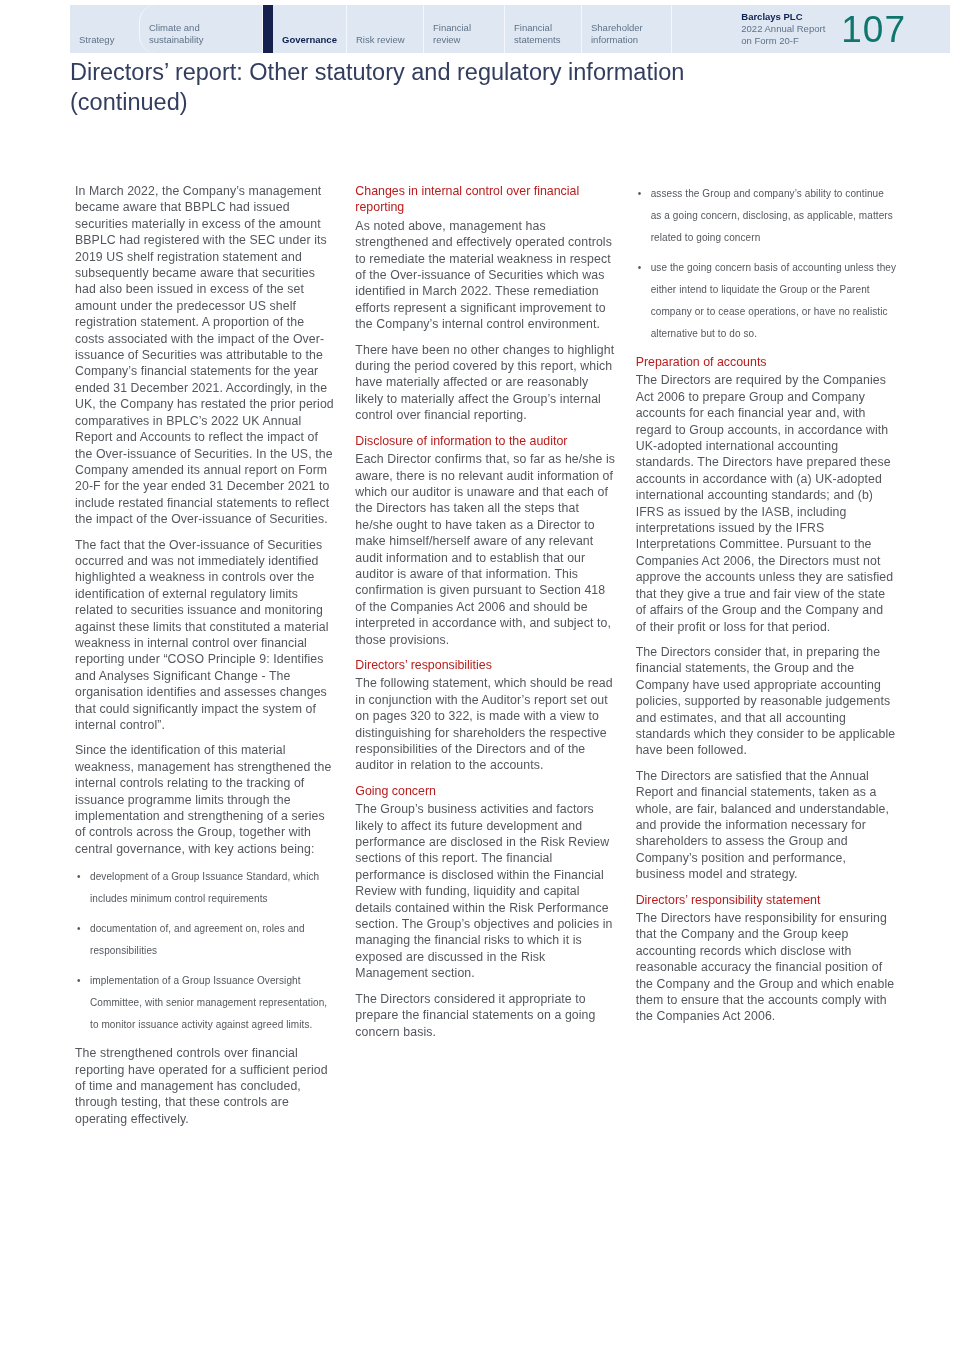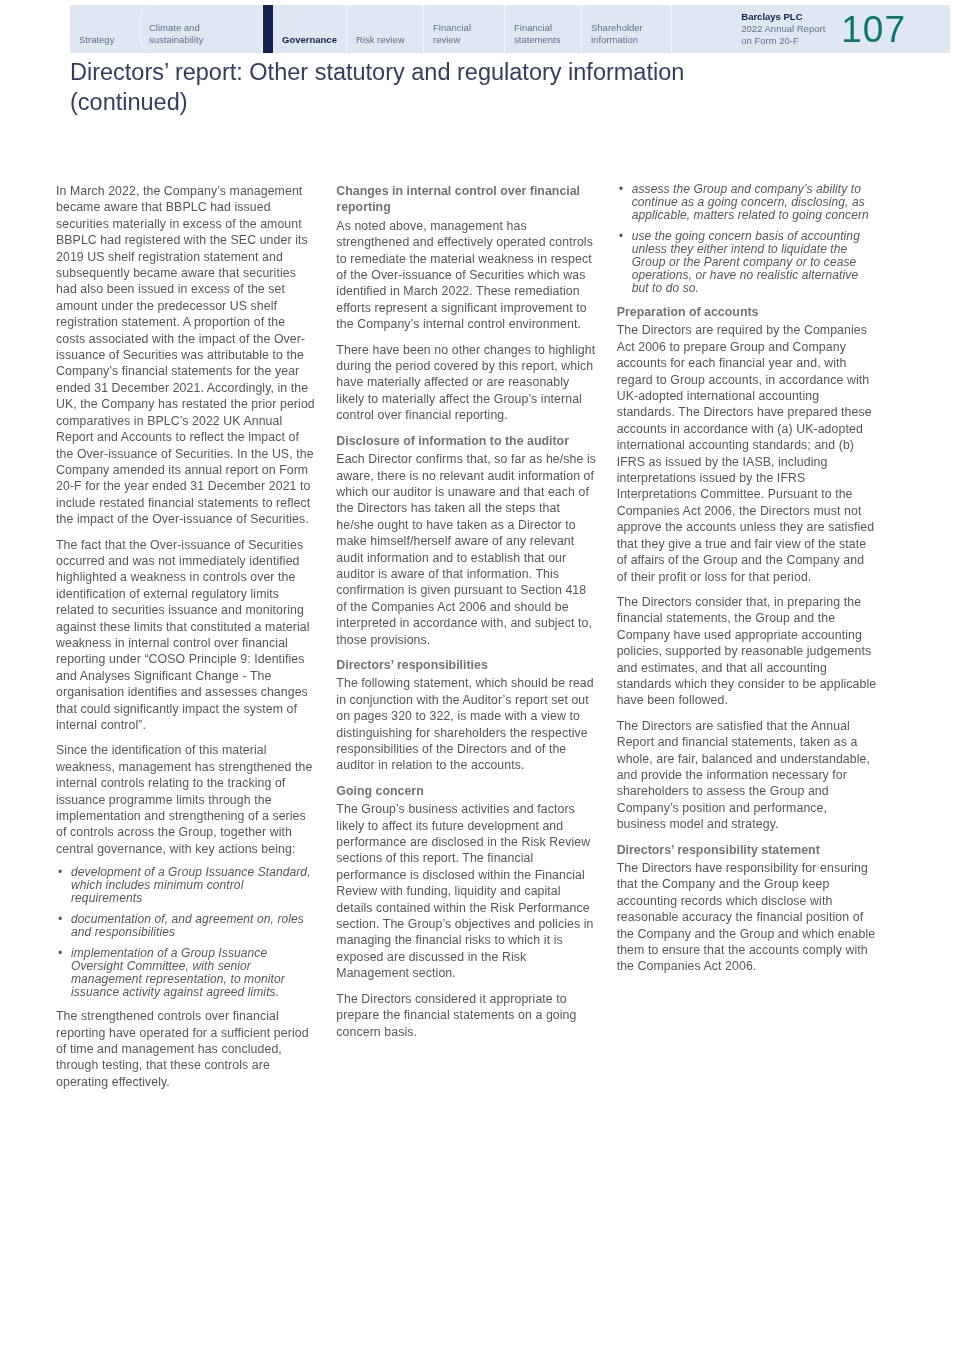--- a/index.html
+++ b/index.html
@@ -63,51 +63,50 @@
     position: absolute; left: 70px; top: 58px;
     width: 800px;
     font-size: 23.5px; line-height: 29.5px;
     font-weight: 400;
     color: #333e5f;
   }
   .page-title span { display: block; }
 
   
   .content {
-    position: absolute; left: 56px; top: 183px;
+    position: absolute; left: 75px; top: 183px;
     width: 822px;
     display: grid;
     grid-template-columns: 1fr 1fr 1fr;
     column-gap: 19px;
   }
   .col { min-width: 0; }
   .block-para {
     font-size: 12.3px; line-height: 16.4px;
     letter-spacing: 0.1px;
     margin-bottom: 9px;
     color: #53575c;
   }
   .block-heading {
     font-size: 12.4px; line-height: 16.4px;
-    font-weight: bold;
-    color: #737373;
+    font-weight: normal;
+    color: #b91c1c;
     margin: 9px 0 2px 0;
   }
   .block-heading:first-child { margin-top: 0; }
   .block-bullets {
     list-style: none;
     margin: 0 0 9px 0; padding-left: 15px;
   }
   .block-bullets li {
     position: relative;
-    font-size: 12px; line-height: 13px;
+    font-size: 10px; line-height: 22px;
     letter-spacing: 0.1px;
     margin-bottom: 8px;
     color: #53575c;
-    font-style: italic;
   }
   .block-bullets li::before {
     content: "\2022";
     position: absolute; left: -13px; top: 0;
     color: #53575c;
   }
 </style>
 </head>
 <body>
 

